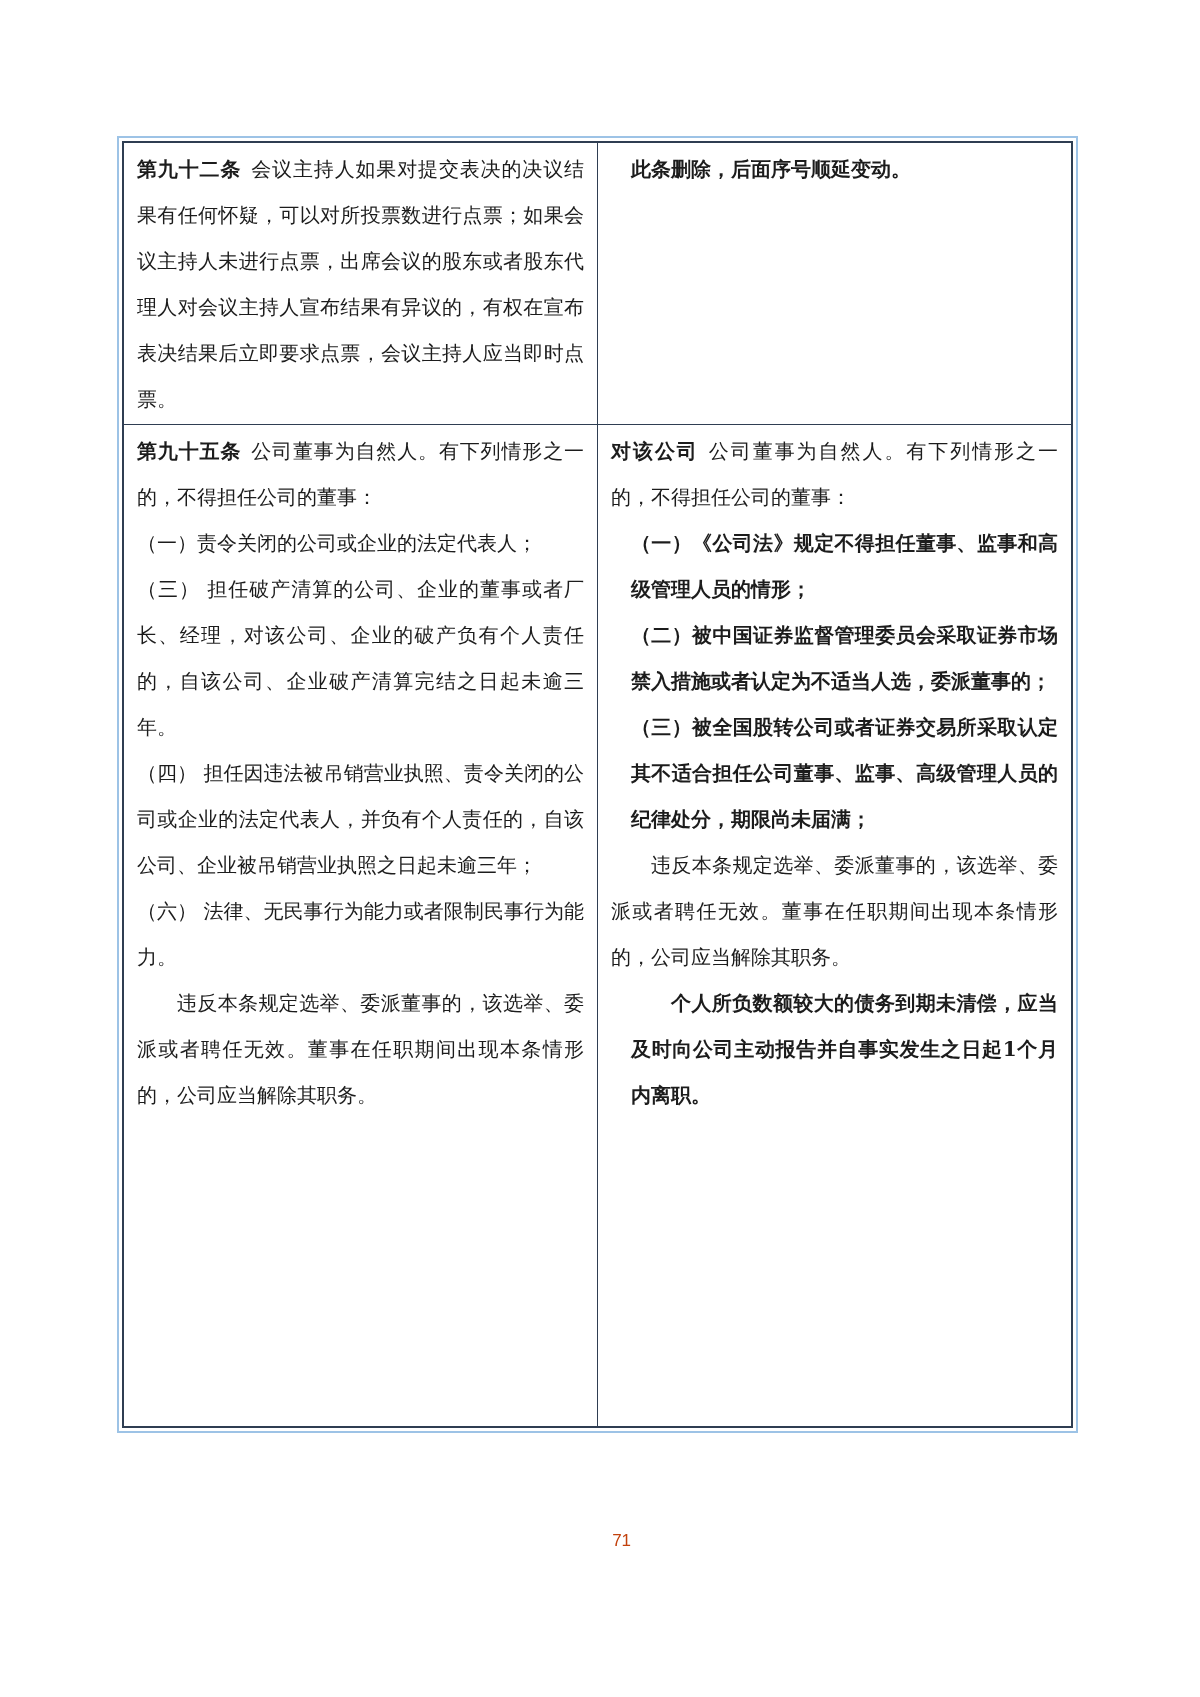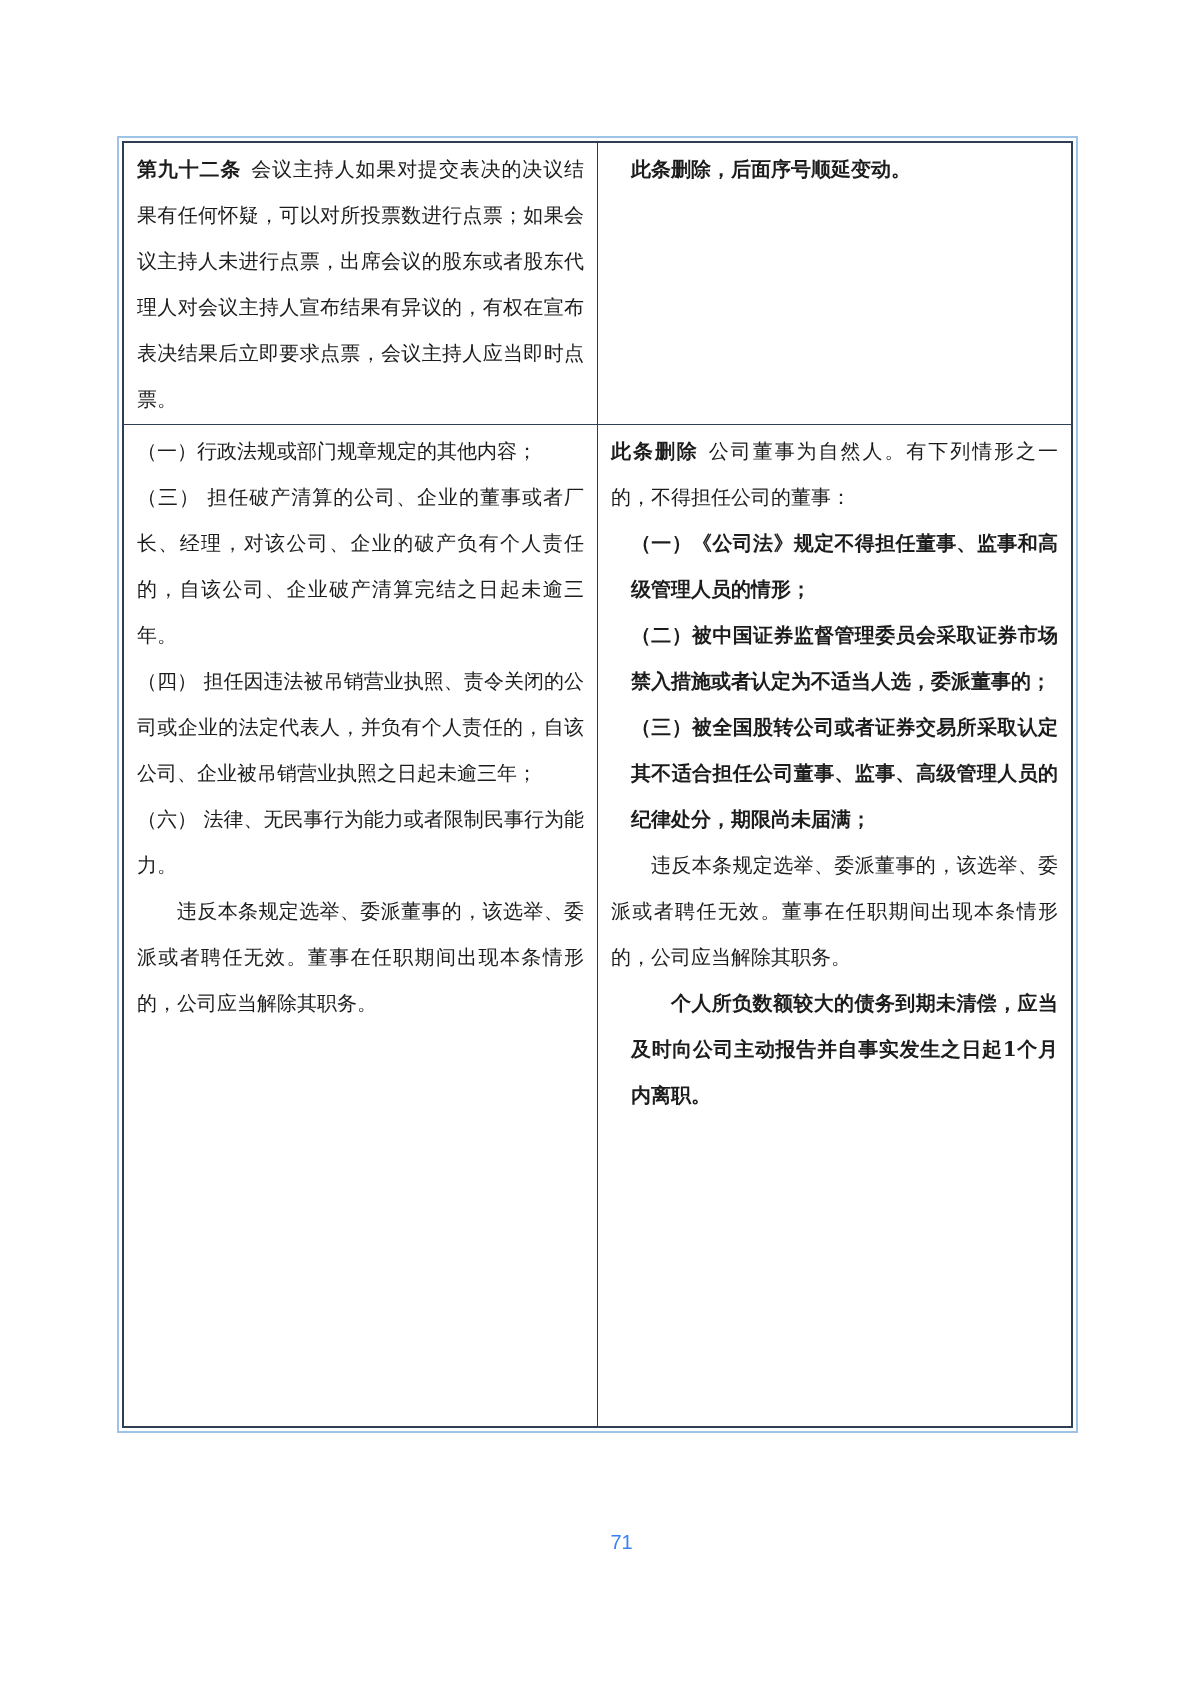--- a/index.html
+++ b/index.html
@@ -45,51 +45,52 @@
   .para { margin: 0; }
   .para.indent { text-indent: 2em; }
   .para.bold { font-weight: 700; margin-left: 20px; }
   .term { font-weight: 700; margin-right: 0.5em; }
   .page-number {
     position: absolute;
     left: 600px; top: 1531px;
     transform: translateX(-14%);
     width: 60px;
     text-align: center;
-    font-size: 20px;
-    color: #3b82f6;
+    font-size: 17px;
+    color: #c2410c;
     font-family: "Liberation Sans", "DejaVu Sans", sans-serif;
   }
 </style>
 </head>
 <body>
 
 <div class="page">
 
   <div class="content-box">
     <div class="cmp-table">
 
       <div class="cell cell-r1l">
         <p class="para"><span class="term">第九十二条</span><span>会议主持人如果对提交表决的决议结果有任何怀疑，可以对所投票数进行点票；如果会议主持人未进行点票，出席会议的股东或者股东代理人对会议主持人宣布结果有异议的，有权在宣布表决结果后立即要求点票，会议主持人应当即时点票。</span></p>
       </div>
 
       <div class="cell cell-r1r">
         <p class="para bold">此条删除，后面序号顺延变动。</p>
       </div>
 
       <div class="cell cell-r2l">
-        <p class="para">（一）行政法规或部门规章规定的其他内容；</p>
+        <p class="para"><span class="term">第九十五条</span><span>公司董事为自然人。有下列情形之一的，不得担任公司的董事：</span></p>
+        <p class="para">（一）责令关闭的公司或企业的法定代表人；</p>
         <p class="para">（三） 担任破产清算的公司、企业的董事或者厂长、经理，对该公司、企业的破产负有个人责任的，自该公司、企业破产清算完结之日起未逾三年。</p>
         <p class="para">（四） 担任因违法被吊销营业执照、责令关闭的公司或企业的法定代表人，并负有个人责任的，自该公司、企业被吊销营业执照之日起未逾三年；</p>
         <p class="para">（六） 法律、无民事行为能力或者限制民事行为能力。</p>
         <p class="para indent">违反本条规定选举、委派董事的，该选举、委派或者聘任无效。董事在任职期间出现本条情形的，公司应当解除其职务。</p>
       </div>
 
       <div class="cell">
-        <p class="para"><span class="term">此条删除</span><span>公司董事为自然人。有下列情形之一的，不得担任公司的董事：</span></p>
+        <p class="para"><span class="term">对该公司</span><span>公司董事为自然人。有下列情形之一的，不得担任公司的董事：</span></p>
         <p class="para bold">（一）《公司法》规定不得担任董事、监事和高级管理人员的情形；</p>
         <p class="para bold">（二）被中国证券监督管理委员会采取证券市场禁入措施或者认定为不适当人选，委派董事的；</p>
         <p class="para bold">（三）被全国股转公司或者证券交易所采取认定其不适合担任公司董事、监事、高级管理人员的纪律处分，期限尚未届满；</p>
         <p class="para indent">违反本条规定选举、委派董事的，该选举、委派或者聘任无效。董事在任职期间出现本条情形的，公司应当解除其职务。</p>
         <p class="para bold indent">个人所负数额较大的债务到期未清偿，应当及时向公司主动报告并自事实发生之日起1个月内离职。</p>
       </div>
 
     </div>
   </div>
 

